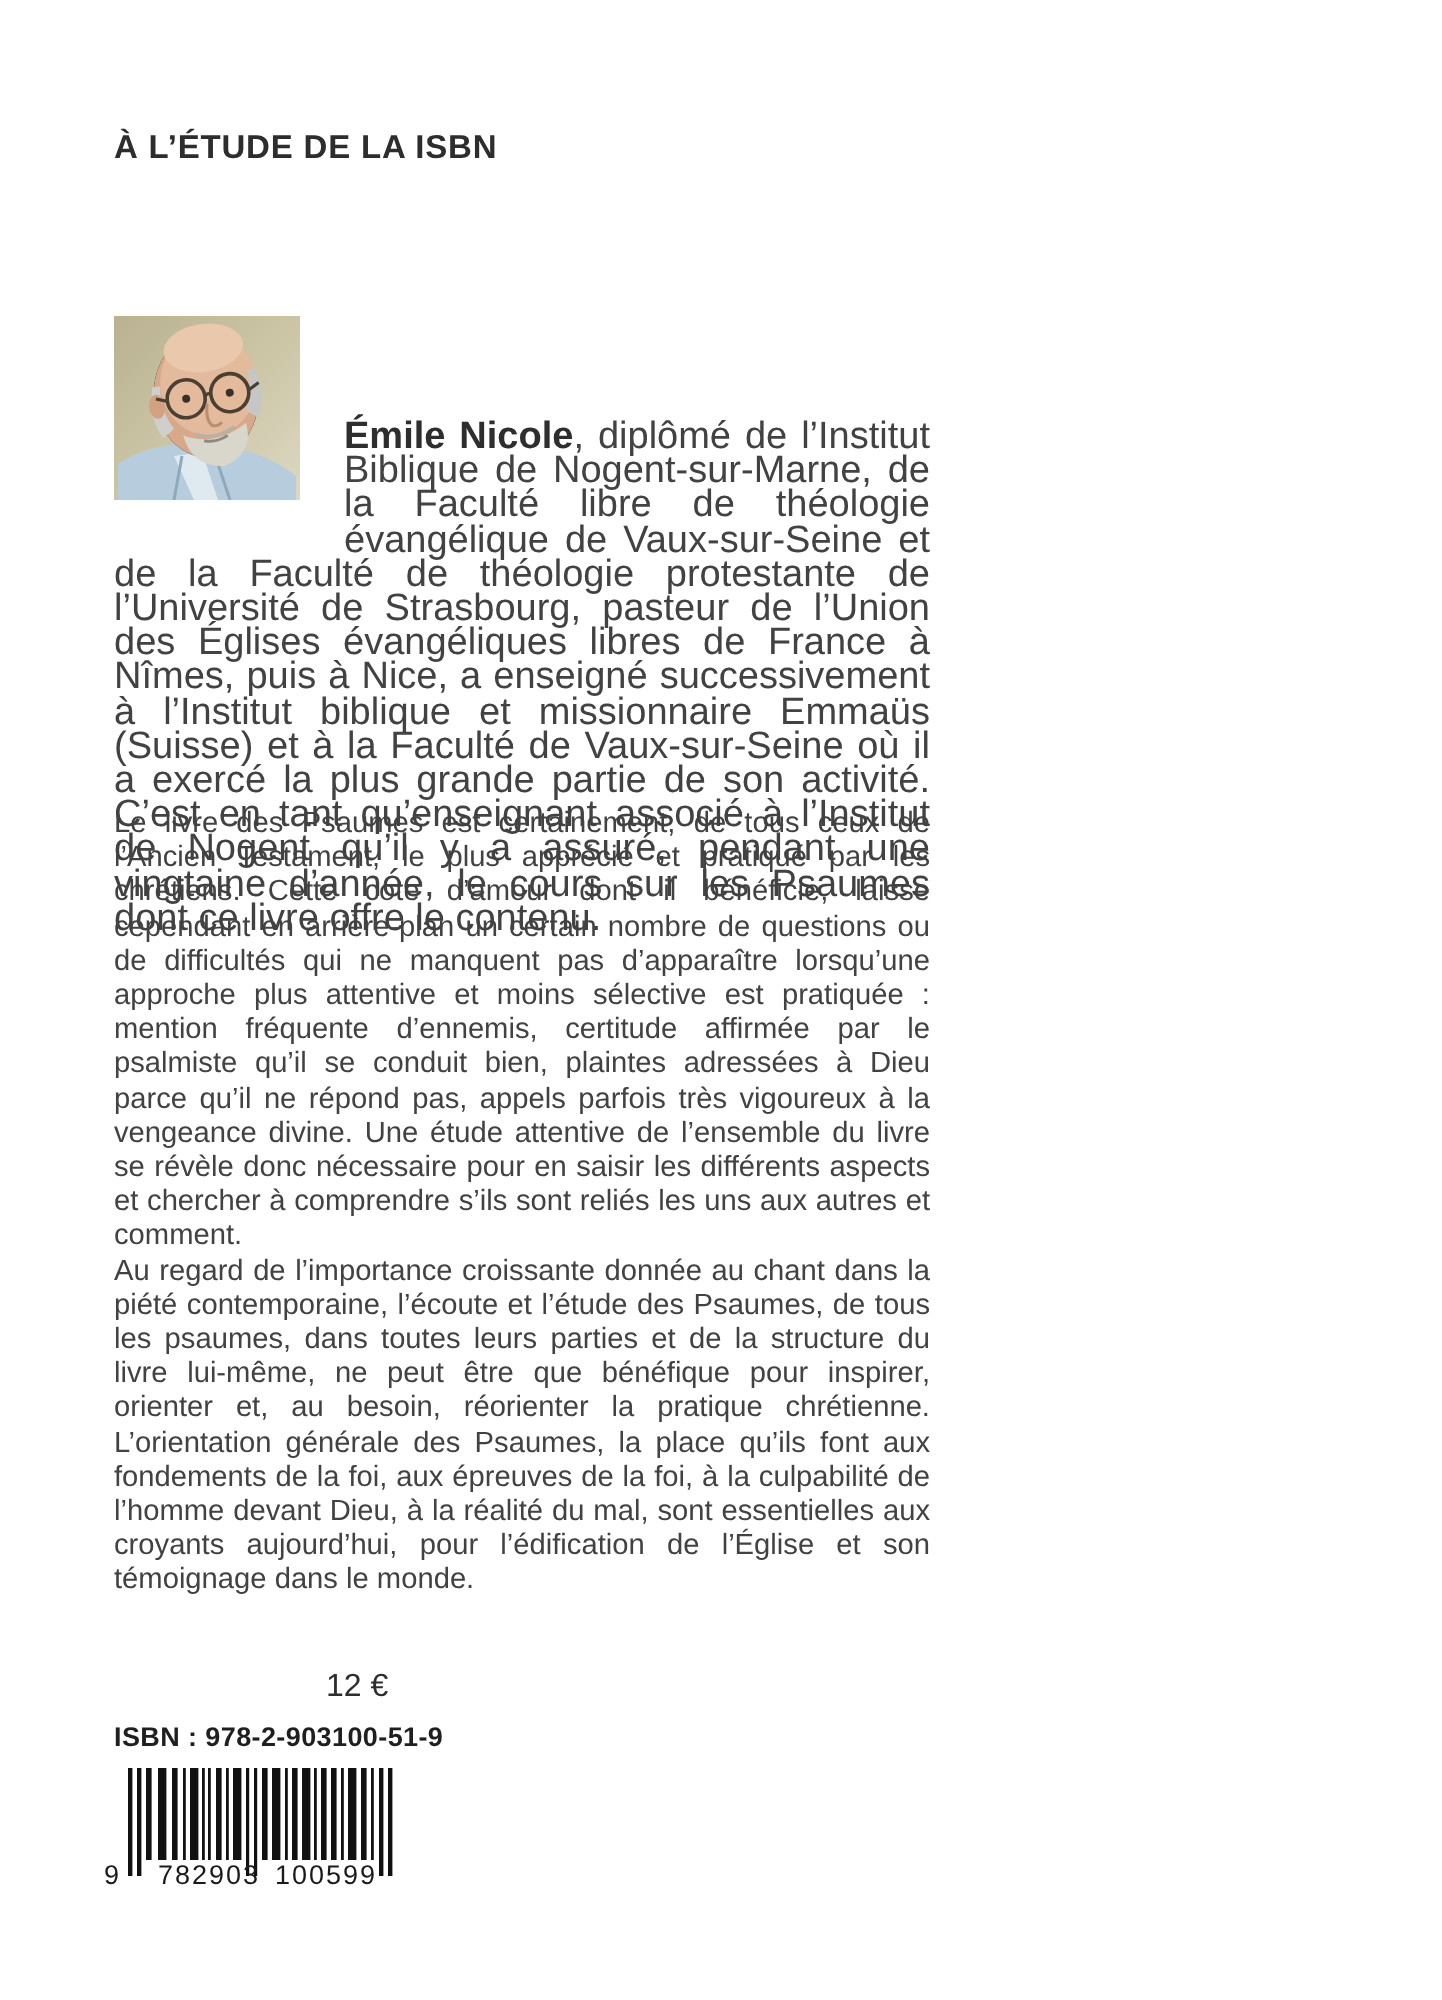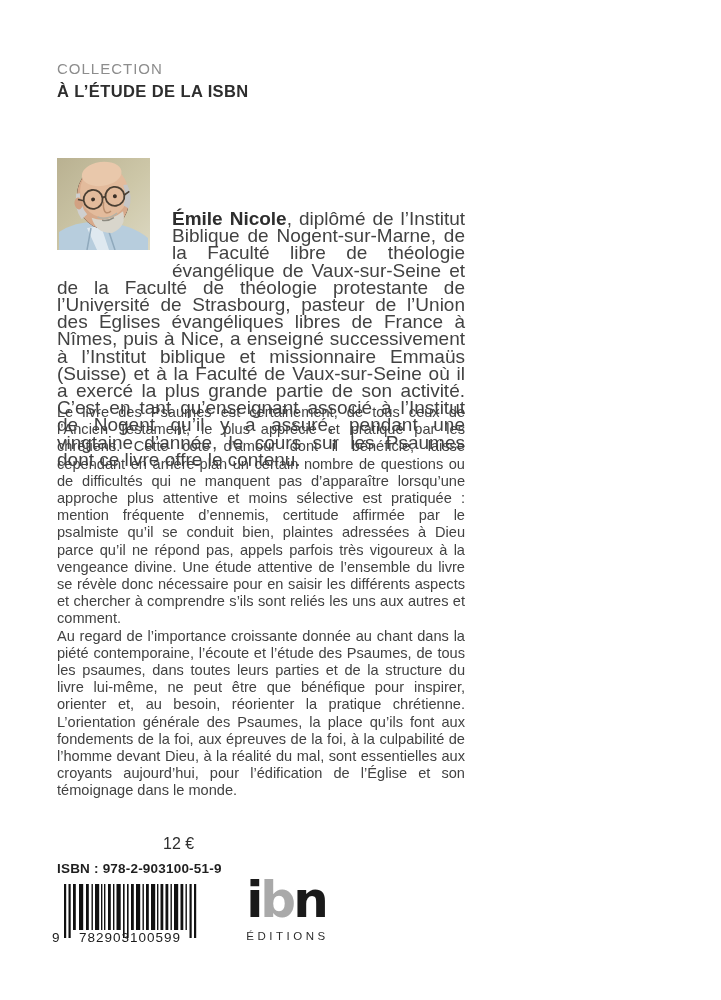--- a/index.html
+++ b/index.html
@@ -27,37 +27,36 @@
   
   .isbn-label{position:absolute;left:57px;top:861px;font-size:13.5px;font-weight:700;color:#1f1f1f;letter-spacing:0.2px;}
   .barcode{position:absolute;left:52px;top:884px;width:150px;height:66px;}
   .barcode svg{display:block;}
   .barcode-digits{
     position:absolute;left:0;top:46px;width:146px;
     font-size:13.5px;color:#1a1a1a;display:flex;
   }
   .bd-first{width:12px;}
   .bd-left{width:66px;text-align:right;letter-spacing:1px;}
-  .bd-right{width:66px;text-align:left;letter-spacing:1px;}
+  .bd-right{width:66px;text-align:center;letter-spacing:1px;}
   
   .publisher{position:absolute;left:238px;top:872px;width:96px;text-align:center;}
   .logo-word{
     font-family:"DejaVu Sans",sans-serif;font-weight:700;font-size:50px;
     line-height:56px;letter-spacing:-3px;color:#1a1a1a;
   }
   .logo-b{color:#a9a9a9;}
   .publisher-name{font-size:11.5px;letter-spacing:3.5px;color:#2e2e2e;margin-top:2px;padding-left:3px;}
 </style>
 </head>
 <body>
 
 <div class="page">
 
   <div class="collection-block">
-    <div class="collection-label">COLLECTION</div>
     <div class="series-title">À L’ÉTUDE DE LA ISBN</div>
   </div>
 
   <div class="author-block">
     <svg class="author-photo" viewBox="0 0 93 92" xmlns="http://www.w3.org/2000/svg">
       <defs>
         <linearGradient id="bg" x1="0" y1="0" x2="1" y2="1">
           <stop offset="0" stop-color="#b9b191"></stop>
           <stop offset="0.55" stop-color="#cdc7a8"></stop>
           <stop offset="1" stop-color="#dcd8c2"></stop>
@@ -146,18 +145,14 @@
           <rect x="142" y="0" width="2.2" height="54"></rect>
       </g>
     </svg>
     <div class="barcode-digits">
       <span class="bd-first">9</span>
       <span class="bd-left">782903</span>
       <span class="bd-right">100599</span>
     </div>
   </div>
 
-  <div class="publisher">
-    <div class="logo-word"><span>i</span><span class="logo-b">b</span><span>n</span></div>
-    <div class="publisher-name">ÉDITIONS</div>
-  </div>
 
 </div>
 
 </body></html>

